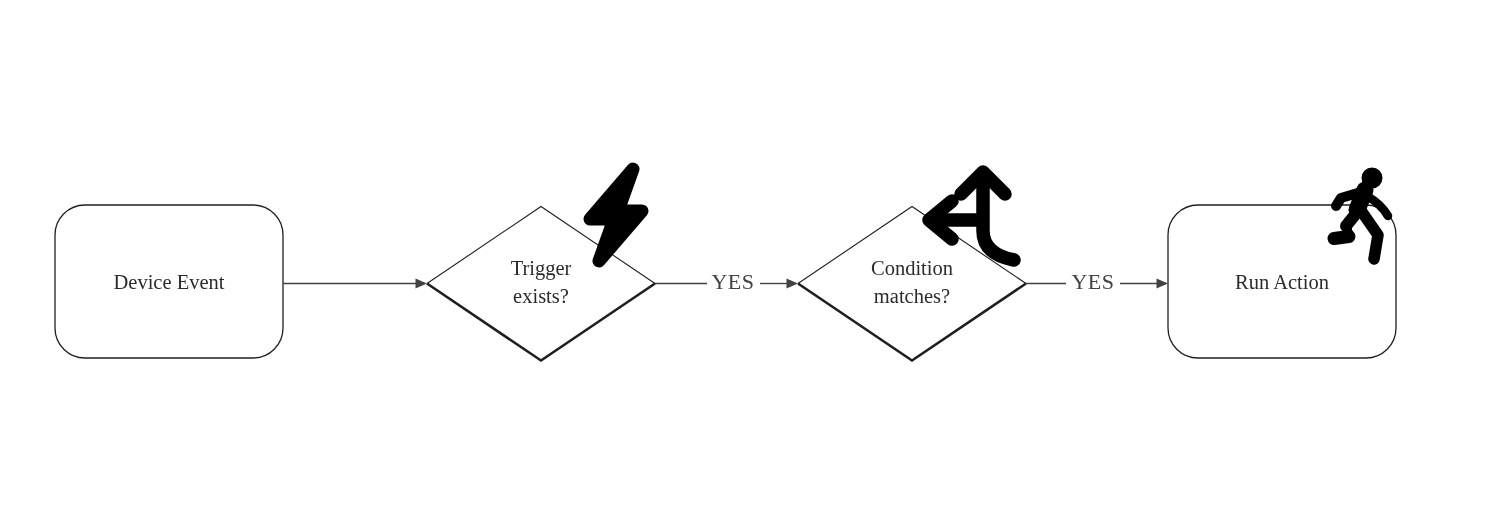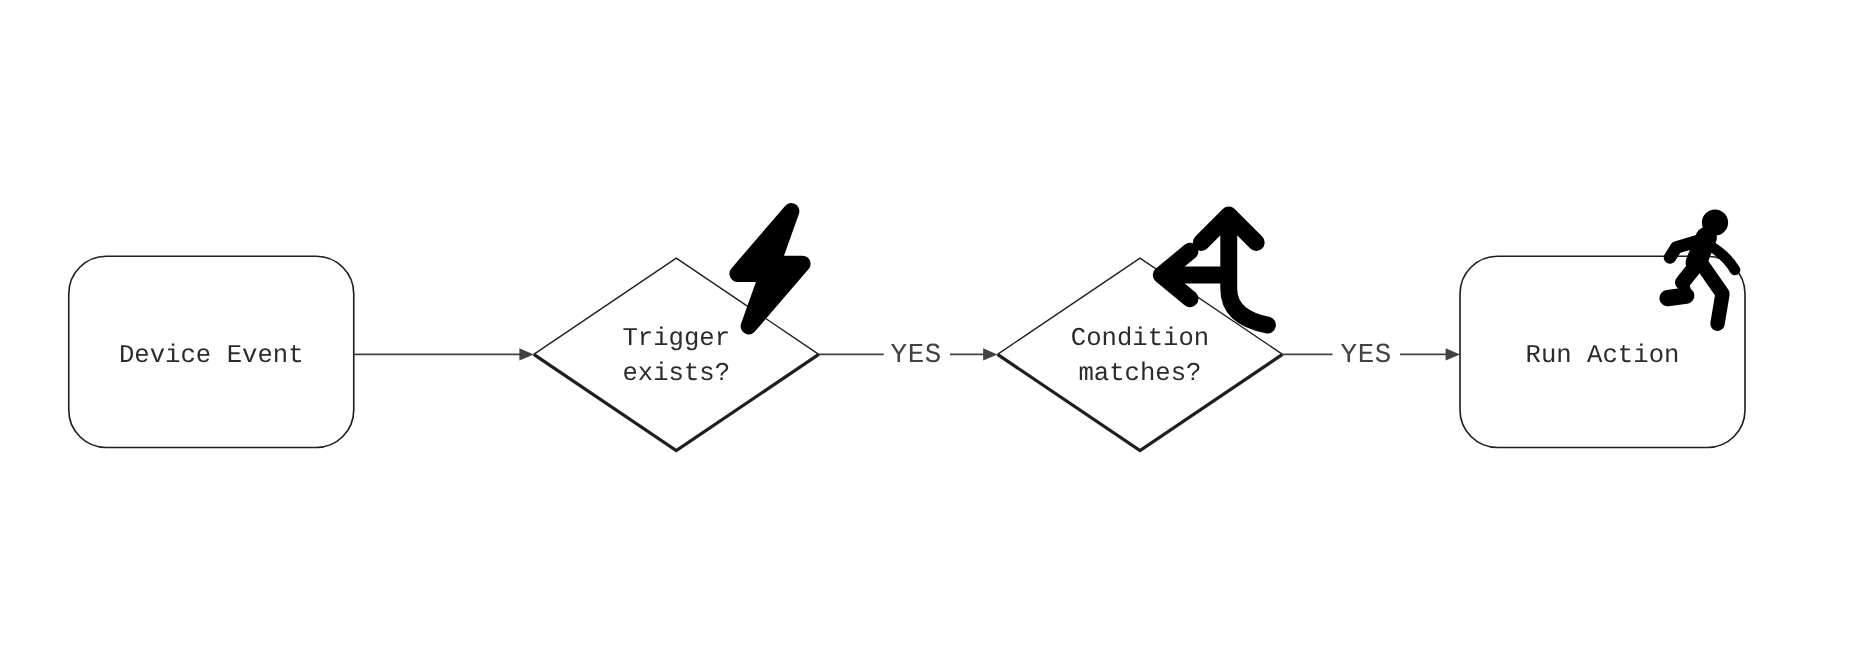--- a/index.html
+++ b/index.html
@@ -6,21 +6,21 @@
     margin: 0;
     padding: 0;
     background: var(--bg, #ffffff);
   }
   .canvas-wrap {
     position: relative;
     width: 1485px;
     height: 427px;
     background: var(--bg, #ffffff);
     overflow: hidden;
-    font-family: Liberation Mono, monospace;
+    font-family: Liberation Serif, serif;
   }
   svg { display: block; }
 
   .node-shape {
     fill: #ffffff;
     stroke: var(--stroke, #1f1f1f);
     stroke-width: 1.3;
   }
   .diamond-top {
     fill: none;

